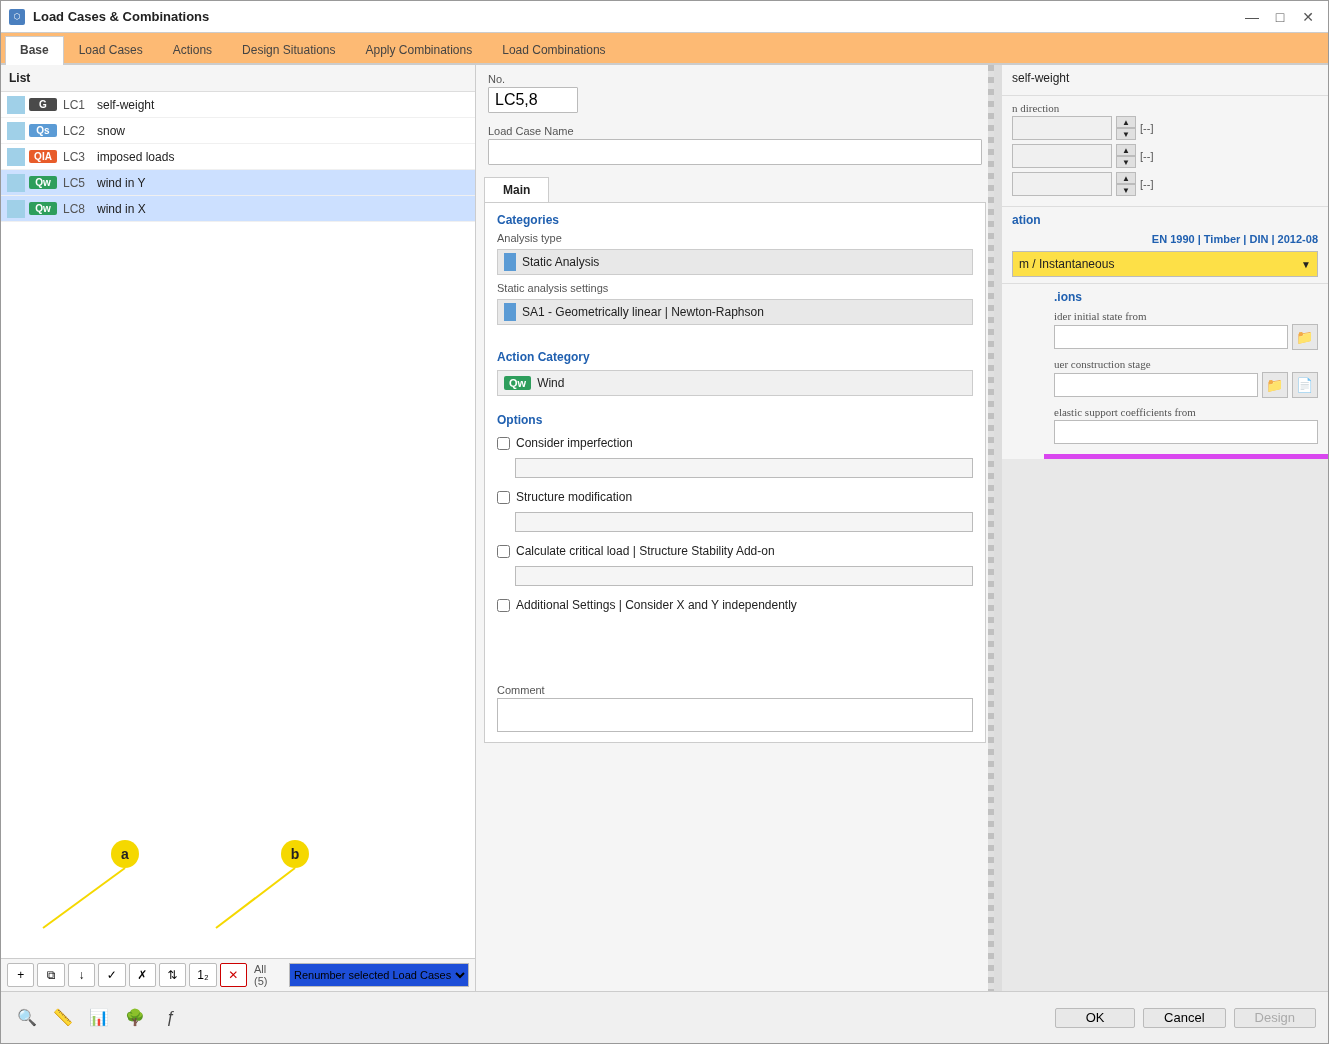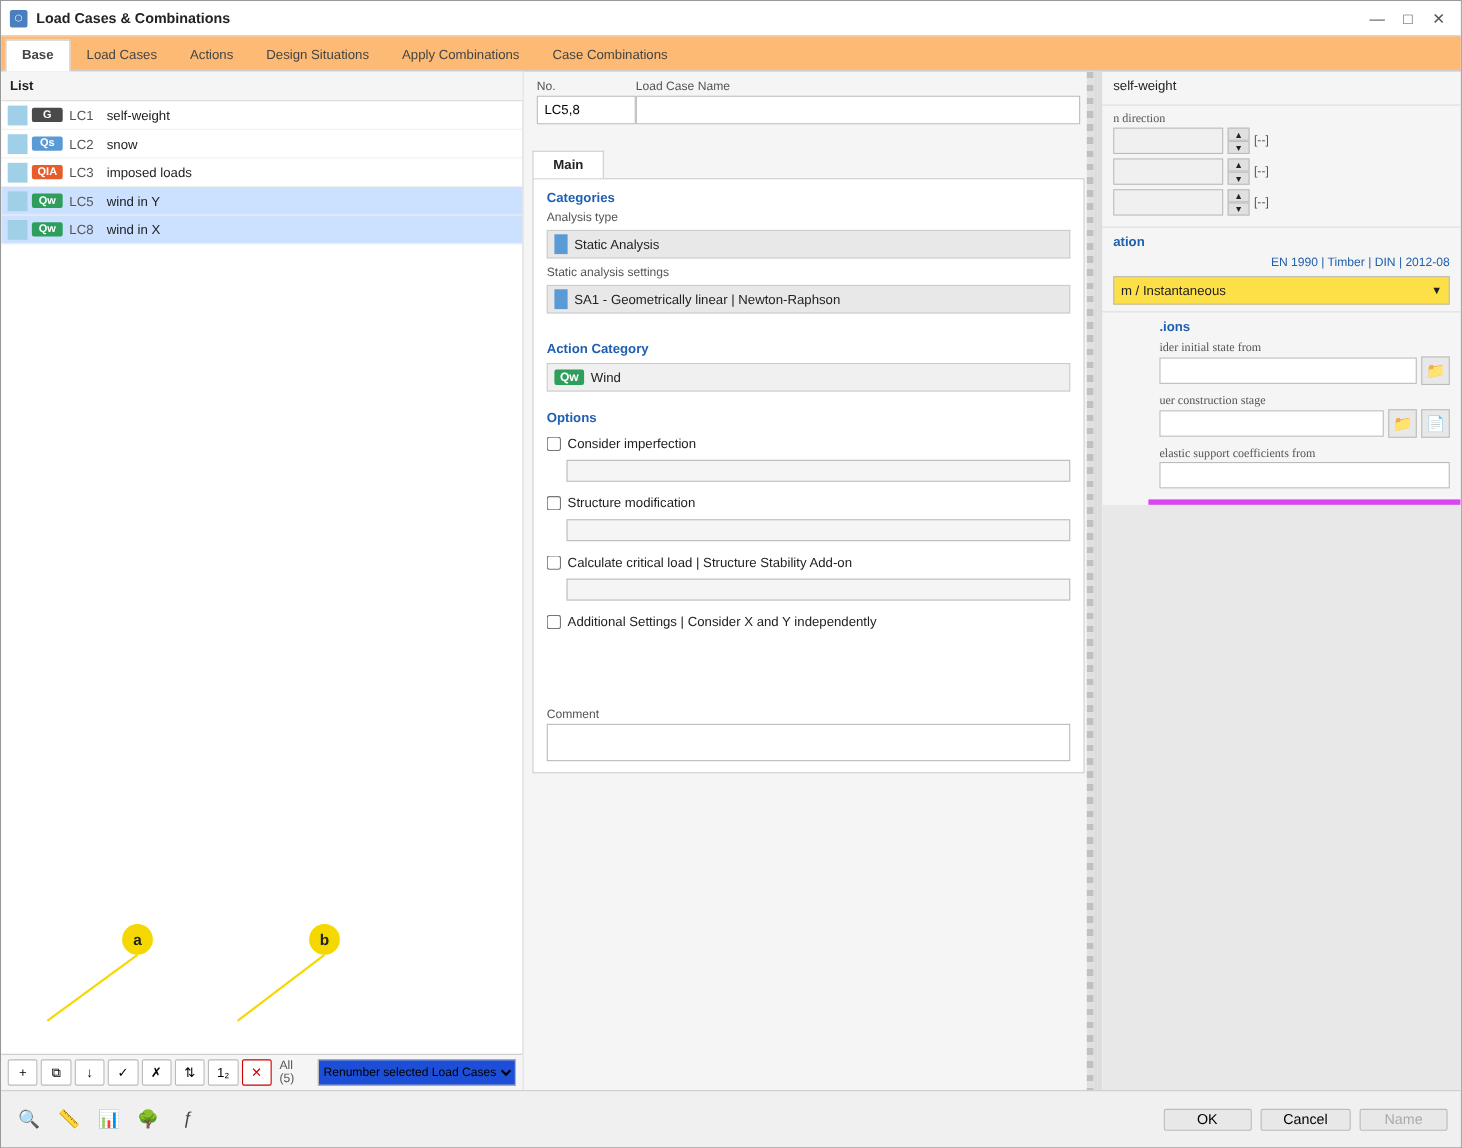--- a/index.html
+++ b/index.html
@@ -42,24 +42,24 @@
     .footer-label { font-size: 11px; color: #555; padding: 0 4px; }
     
     
     .marker { position: absolute; width: 28px; height: 28px; background: #f5d800; border-radius: 50%; display: flex; align-items: center; justify-content: center; font-weight: 700; font-size: 14px; color: #222; }
     
     
     .middle-panel { flex: 1; display: flex; flex-direction: column; background: #f5f5f5; border-right: 4px solid #ddd; position: relative; }
     .middle-scroll { overflow-y: auto; flex: 1; }
     
     .field-section { padding: 8px 12px; }
-    .no-name-row { display: flex; gap: 0; margin-bottom: 16px; }
+    .no-name-row { display: flex; gap: 12px; margin-bottom: 4px; flex-direction: column; }
     .field-group { display: flex; flex-direction: column; }
     .field-label { font-size: 11px; color: #555; margin-bottom: 2px; }
-    .field-input { height: 26px; border: 1px solid #bbb; padding: 2px 6px; background: #fff; font-size: 12px; border-radius: 1px; }
+    .field-input { height: 26px; border: 1px solid #bbb; padding: 2px 6px; background: #fff; font-size: 16px; border-radius: 1px; }
     .field-input.no-input { width: 90px; }
     
     .section-label { font-weight: 600; font-size: 12px; color: #2060b0; padding: 6px 12px 3px; }
     
     .checkbox-row { display: flex; align-items: flex-start; padding: 6px 12px; gap: 6px; }
     .checkbox-row input[type=checkbox] { margin-top: 1px; flex-shrink: 0; }
     .checkbox-label { font-size: 12px; color: #222; }
     .checkbox-sub { height: 20px; margin: 2px 12px 6px 30px; border: 1px solid #bbb; background: #f5f5f5; }
     
     .comment-section { padding: 6px 12px; }
@@ -67,21 +67,21 @@
     
     
     .right-panel { width: 330px; background: #f5f5f5; display: flex; flex-direction: column; border-left: 4px solid #ddd; overflow-y: auto; }
     .right-field-label { font-size: 11px; color: #555; margin-bottom: 2px; font-family: Liberation Serif, serif; }
     .right-input { height: 24px; border: 1px solid #bbb; background: #fff; width: 100%; font-size: 12px; padding: 2px 6px; margin-bottom: 4px; }
     .right-section-title { font-weight: 600; color: #2060b0; font-size: 12px; margin-bottom: 4px; }
     .spinner-row { display: flex; align-items: center; gap: 4px; margin-bottom: 4px; }
     .spinner-input { width: 100px; height: 24px; border: 1px solid #bbb; background: #f0f0f0; font-size: 12px; padding: 2px 6px; }
     .spinner-btn { width: 20px; height: 12px; background: #e0e0e0; border: 1px solid #bbb; font-size: 8px; display: flex; align-items: center; justify-content: center; cursor: pointer; }
     .spinner-group { display: flex; flex-direction: column; }
-    .spec-text { font-size: 11px; color: #2060b0; font-weight: 400; text-align: right; padding: 2px 0; }
+    .spec-text { font-size: 11px; color: #2060b0; font-weight: 700; text-align: right; padding: 2px 0; }
     .icon-btn { width: 26px; height: 26px; border: 1px solid #bbb; background: #e8e8e8; display: flex; align-items: center; justify-content: center; cursor: pointer; font-size: 14px; }
     
     
     .bottom-bar { height: 52px; background: #f0f0f0; border-top: 1px solid #ccc; display: flex; align-items: center; justify-content: space-between; padding: 0 12px; }
     .bottom-icons { display: flex; gap: 8px; }
     .bottom-icon { width: 28px; height: 28px; background: none; border: none; cursor: pointer; font-size: 16px; color: #444; display: flex; align-items: center; justify-content: center; }
     .bottom-btns { display: flex; gap: 8px; }
     .action-btn { height: 20px; min-width: 80px; padding: 0 20px; border: 1px solid #bbb; background: #e8e8e8; font-size: 13px; cursor: pointer; border-radius: 2px; }
     .action-btn.disabled { color: #aaa; cursor: default; }
     
@@ -111,21 +111,21 @@
       <button class="title-btn close">✕</button>
     </div>
   </div>
 
   <div class="tab-bar">
     <div class="tab active">Base</div>
     <div class="tab">Load Cases</div>
     <div class="tab">Actions</div>
     <div class="tab">Design Situations</div>
     <div class="tab">Apply Combinations</div>
-    <div class="tab">Case Combinations</div>
+    <div class="tab">Load Combinations</div>
   </div>
 
   <div class="content">
 
     <div class="left-panel">
       <div class="list-header">List</div>
       <div class="list-table">
 
         <div class="list-row">
           <div class="color-dot" style="background:#a0d0e8; width:18px; height:18px; margin-right:4px;"></div>
@@ -354,16 +354,16 @@
     <div class="bottom-icons">
       <button class="bottom-icon">🔍</button>
       <button class="bottom-icon">📏</button>
       <button class="bottom-icon">📊</button>
       <button class="bottom-icon">🌳</button>
       <button class="bottom-icon">ƒ</button>
     </div>
     <div class="bottom-btns">
       <button class="action-btn">OK</button>
       <button class="action-btn">Cancel</button>
-      <button class="action-btn disabled">Name</button>
+      <button class="action-btn disabled">Design</button>
     </div>
   </div>
 </div>
 
 </body></html>

